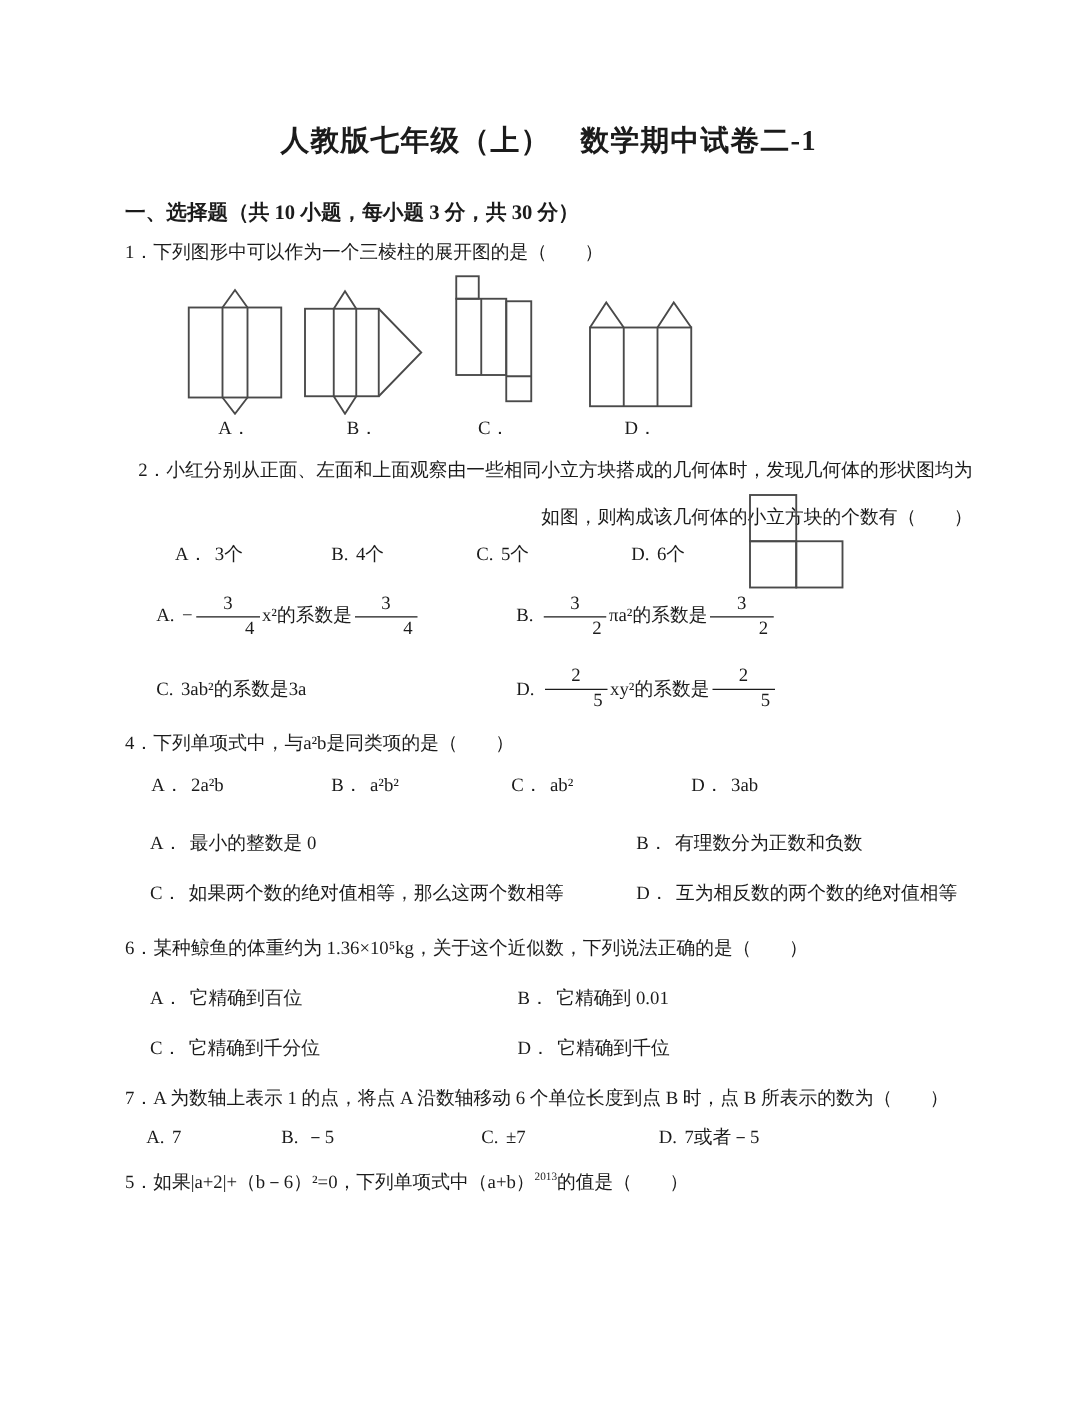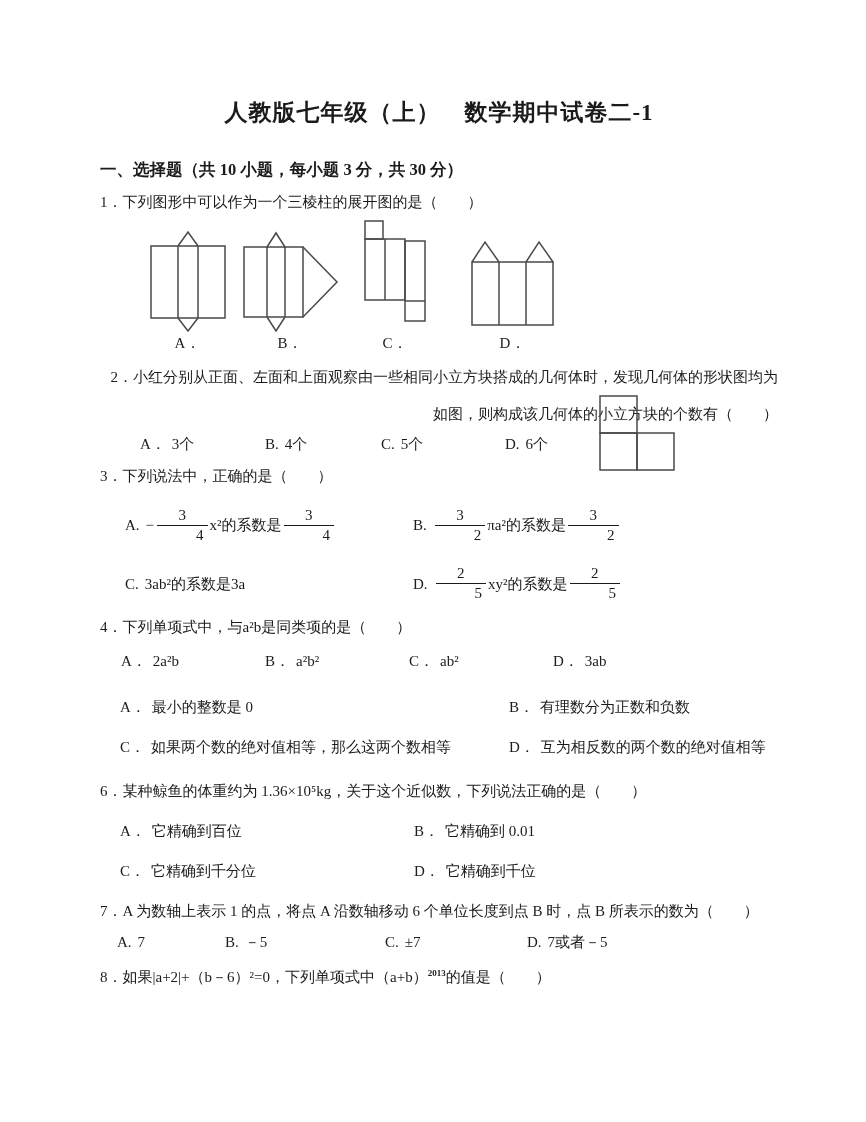--- a/index.html
+++ b/index.html
@@ -62,21 +62,21 @@
   .r-q7{padding-left:17px;margin-top:9px;}
   .r-q7 .o1{width:108px;} .r-q7 .o2{width:160px;} .r-q7 .o3{width:142px;}
   
   .mt-q3{margin-top:10px;} .mt-q4{margin-top:10px;} .mt-q5{margin-top:24px;}
   .mt-q6{margin-top:22px;} .mt-q7{margin-top:18px;} .mt-q8{margin-top:9px;}
   
   .frac{display:inline-block;text-align:center;vertical-align:middle;margin:0 2px;}
   .frac .fn{display:block;border-bottom:1.2px solid #1b1b1b;padding:0 4px;line-height:19px;font-size:15px;}
   .frac .fd{display:block;line-height:19px;font-size:15px;padding:0 4px;}
   .sign{margin-right:1px;}
-  sup.s{font-size:9px;font-weight:700;vertical-align:super;letter-spacing:0;}
+  sup.s{font-size:9px;font-weight:400;vertical-align:super;letter-spacing:0;}
   svg .ln{fill:none;stroke:#4a4a4a;stroke-width:1.5;}
 </style>
 </head>
 <body>
 
 <div class="page">
   <div class="content">
 
     <div class="doc-title">人教版七年级（上）　数学期中试卷二-1</div>
 
@@ -152,21 +152,20 @@
       <div class="q2fig">
         <svg width="78" height="80" viewBox="0 0 78 80">
           <rect class="ln" x="2" y="2" width="37" height="37"></rect>
           <rect class="ln" x="2" y="39" width="37" height="37"></rect>
           <rect class="ln" x="39" y="39" width="37" height="37"></rect>
         </svg>
       </div>
     </div>
 
     <div class="qblock mt-q3">
-      <div class="stem">3．下列说法中，正确的是（　　）</div>
       <div class="optrow r-q3 r-q3a">
         <span class="opt o1">
           <span class="olabel">A.</span>
           <span class="sign">−</span>
           <span class="frac">
               <span class="fn">3</span>
               <span class="fd">4</span>
             </span>
           <span class="math">x²</span>
           <span>的系数是</span>
@@ -297,17 +296,17 @@
             <span>±7</span>
           </span>
         <span class="opt o4">
             <span class="olabel">D.</span>
             <span>7或者－5</span>
           </span>
       </div>
     </div>
 
     <div class="qblock mt-q8">
-      <div class="stem"><span>8．如果</span><span>|a+2|+（b－6）²=0</span><span>，下列单项式中（a+b）</span><sup class="s">2013</sup><span>的值是（　　）</span></div>
+      <div class="stem"><span>5．如果</span><span>|a+2|+（b－6）²=0</span><span>，下列单项式中（a+b）</span><sup class="s">2013</sup><span>的值是（　　）</span></div>
     </div>
 
   </div>
 </div>
 
 </body></html>

